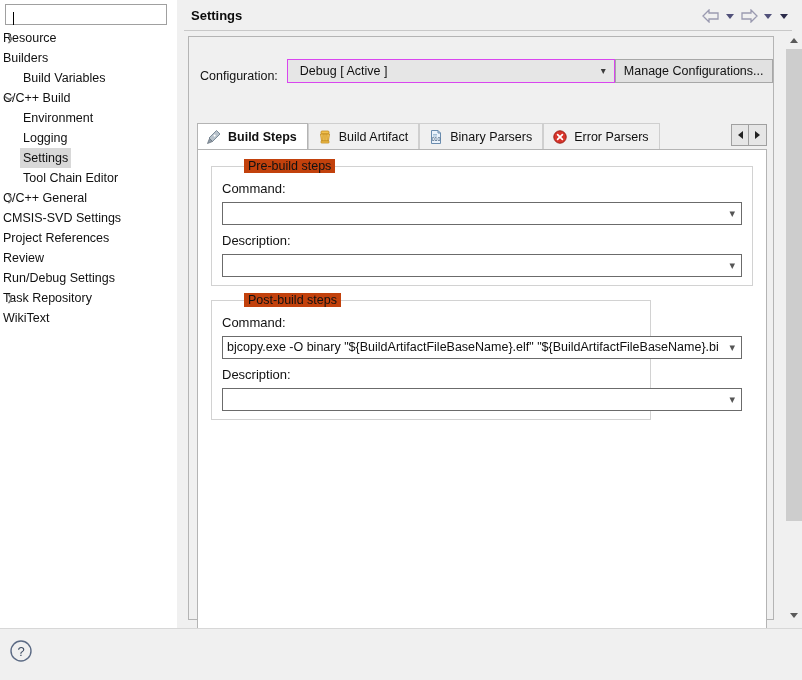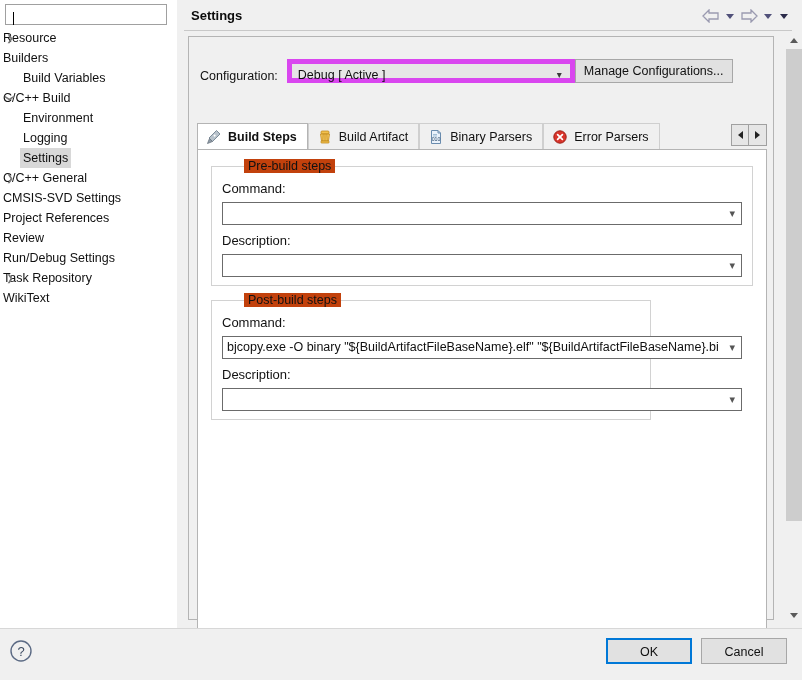--- a/index.html
+++ b/index.html
@@ -98,27 +98,27 @@
     background: #f0f0f0;
     border: 1px solid #b4b4b4;
     box-sizing: border-box;
   }
   #cfg-row {
     position: absolute; left: 11px; top: 22px;
     display: flex; align-items: flex-end;
   }
   #cfg-label { font-size: 12.5px; color: #111; margin-right: 9px; }
   #cfg-select {
-    width: 288px; height: 24px; box-sizing: border-box;
+    width: 328px; height: 24px; box-sizing: border-box;
     background: #e6e6e6;
-    border: 5px solid #d946ef;
+    border: 1px solid #d946ef;
     position: relative;
     font-size: 12.5px;
     line-height: 22px;
-    padding-left: 6px;
+    padding-left: 12px;
     color: #101010;
   }
   #cfg-select .dd {
     position: absolute; right: 8px; top: 0; height: 22px; line-height: 22px;
     color: #3b3b3b; font-size: 10px;
   }
   #manage-btn {
     height: 24px; box-sizing: border-box;
     background: #e1e1e1;
     border: 1px solid #a7a7a7;
@@ -282,20 +282,21 @@
     <div id="caret"></div>
   </div>
   <div id="tree">
       <div class="tree-row depth0"><span class="twisty">❯</span><span class="tree-label">Resource</span></div>
       <div class="tree-row depth0"><span class="tree-label">Builders</span></div>
       <div class="tree-row depth1"><span class="tree-label">Build Variables</span></div>
       <div class="tree-row depth0"><span class="twisty" style="transform: rotate(90deg);">❯</span><span class="tree-label">C/C++ Build</span></div>
       <div class="tree-row depth1"><span class="tree-label">Environment</span></div>
       <div class="tree-row depth1"><span class="tree-label">Logging</span></div>
       <div class="tree-row depth1 selected"><span class="tree-label">Settings</span></div>
+      <div class="tree-row depth1"><span class="tree-label">Tool Chain Editor</span></div>
       <div class="tree-row depth0"><span class="twisty">❯</span><span class="tree-label">C/C++ General</span></div>
       <div class="tree-row depth0"><span class="tree-label">CMSIS-SVD Settings</span></div>
       <div class="tree-row depth0"><span class="tree-label">Project References</span></div>
       <div class="tree-row depth0"><span class="tree-label">Review</span></div>
       <div class="tree-row depth0"><span class="tree-label">Run/Debug Settings</span></div>
       <div class="tree-row depth0"><span class="twisty">❯</span><span class="tree-label">Task Repository</span></div>
       <div class="tree-row depth0"><span class="tree-label">WikiText</span></div>
     </div>
 </div>
 <div id="pane-divider"></div>
@@ -431,17 +432,13 @@
   </div>
 </div>
 
 <div id="bottom-bar">
   <span id="help-icon">
     <svg width="24" height="24" viewBox="0 0 24 24">
       <circle cx="12" cy="12" r="10" fill="none" stroke="#5b6a84" stroke-width="1.4"></circle>
       <text x="12" y="17" text-anchor="middle" font-family="Liberation Sans, sans-serif" font-size="13" fill="#3f4d63">?</text>
     </svg>
   </span>
-  <div id="btns">
-    <button class="dlg-btn default">OK</button>
-    <button class="dlg-btn">Cancel</button>
-  </div>
 </div>
 
 </body></html>

